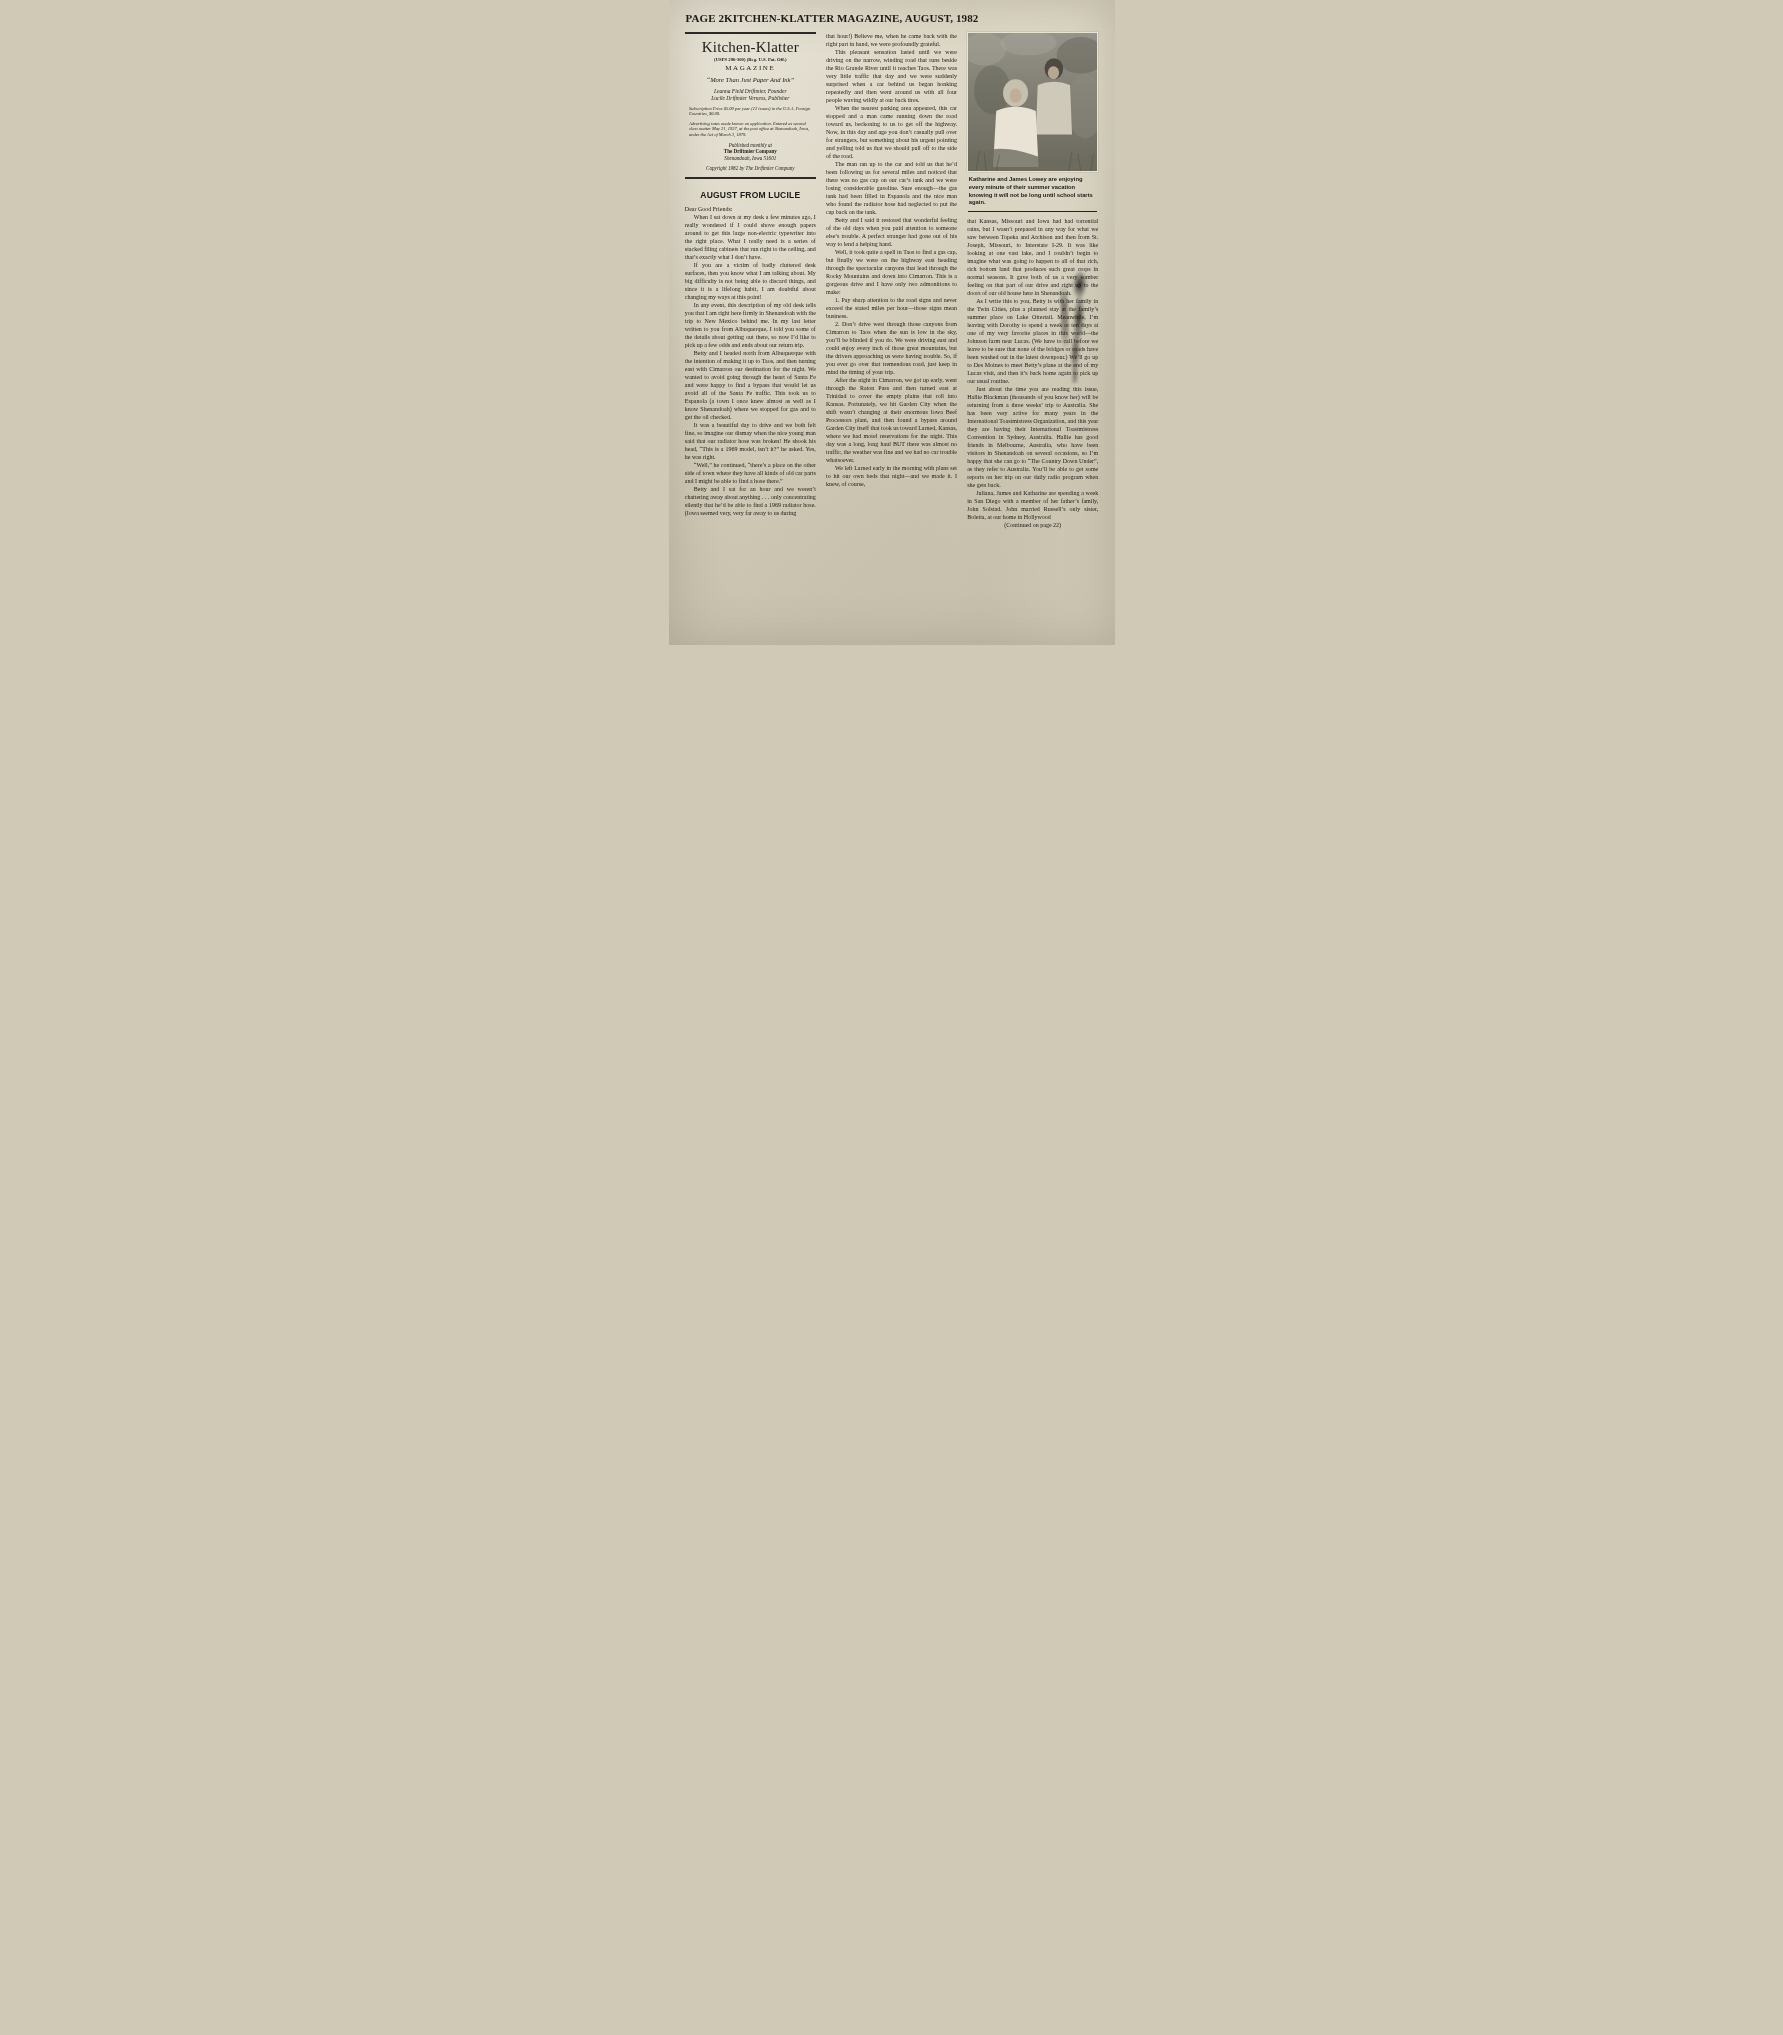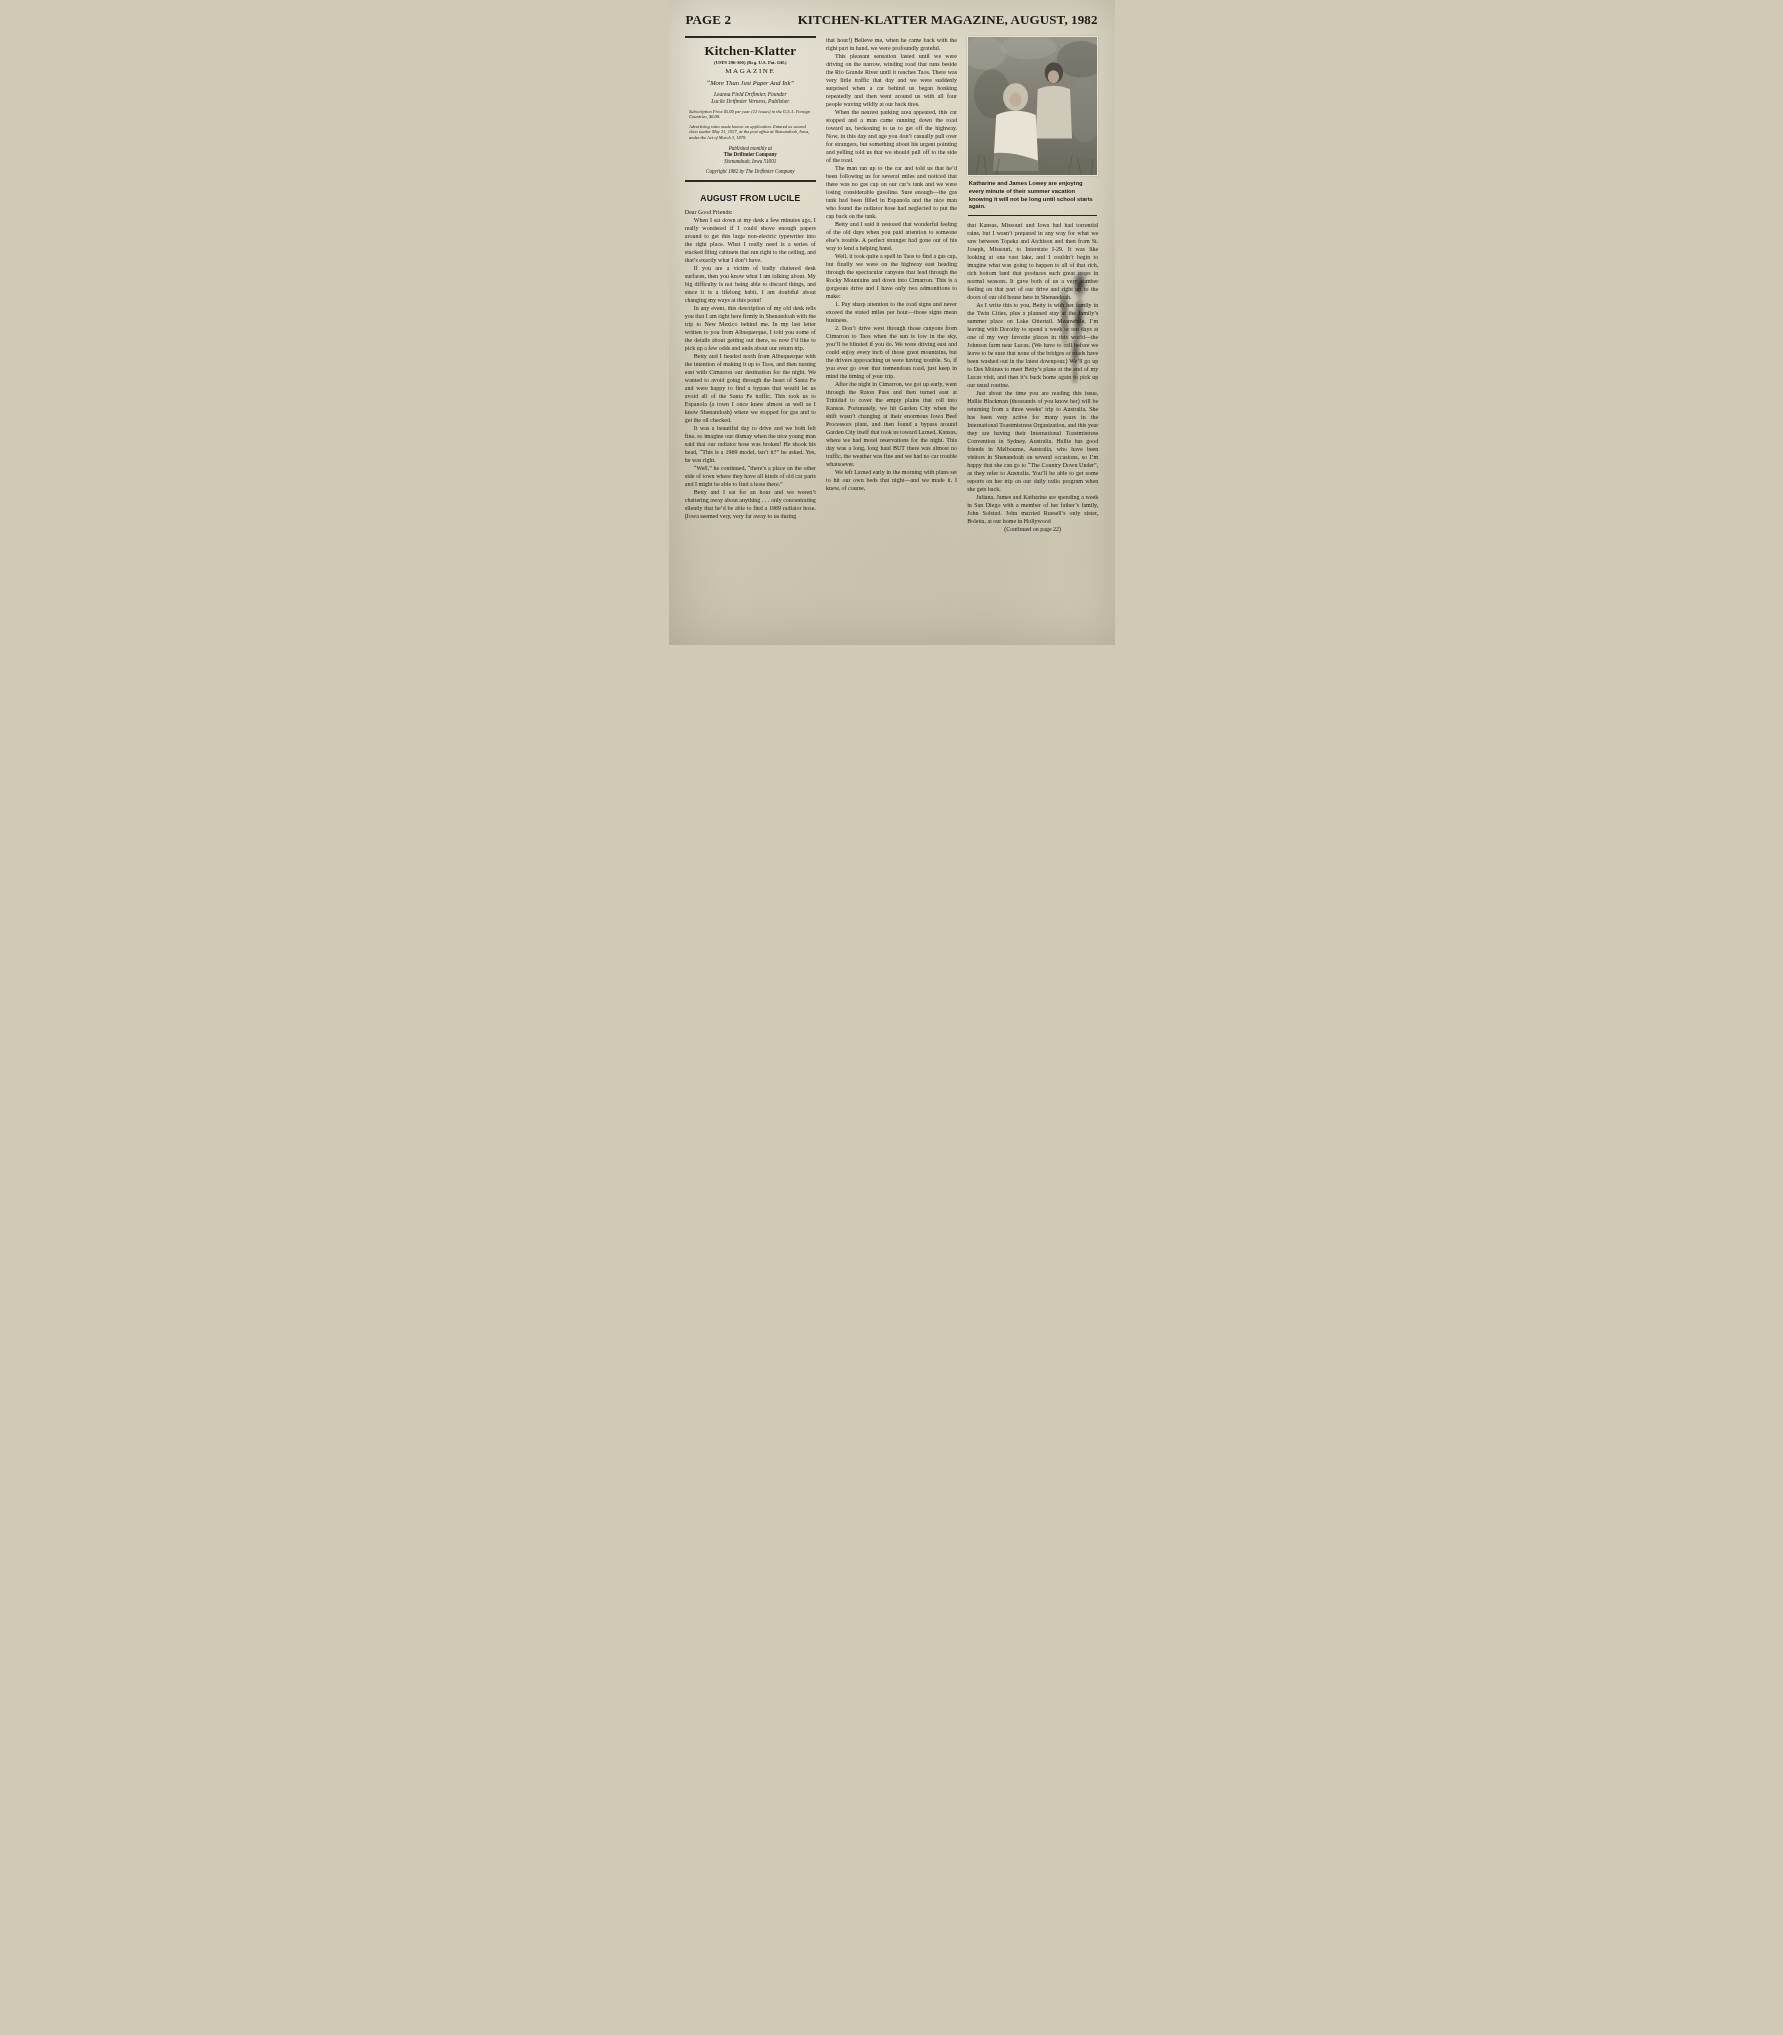--- a/index.html
+++ b/index.html
@@ -19,25 +19,25 @@
       radial-gradient(ellipse at 85% 20%, rgba(255,255,250,0.18), transparent 40%),
       radial-gradient(ellipse at 70% 95%, rgba(110,100,80,0.14), transparent 55%),
       radial-gradient(ellipse at 5% 95%, rgba(110,100,80,0.12), transparent 45%),
       linear-gradient(135deg, #ddd7c4 0%, #d8d2bf 40%, #d3cdba 70%, #d6d0bd 100%);
     box-shadow: inset 0 0 49px rgba(90,80,60,0.25);
     font-family: "Liberation Serif", serif;
   }
   
   .page-header {
     display: flex;
-    justify-content: space-between;
+    justify-content: flex-start;
     align-items: baseline;
     padding: 12.2px 17px 0 17px;
     font-weight: bold;
-    font-size: 13px;
+    font-size: 11px;
     letter-spacing: 0.1px;
   }
   
   .columns {
     display: flex;
     gap: 10.2px;
     padding: 8.1px 16.3px 0 16.3px;
   }
   .col { flex: 1 1 0; min-width: 0; }
   .bodycopy p {
@@ -55,21 +55,21 @@
     text-indent: 0 !important;
     margin-top: 0.8px !important;
   }
   
   .masthead {
     border-top: 2px double #2c2a24;
     border-bottom: 2px double #2c2a24;
     padding: 4.9px 4.1px 5.7px 4.1px;
     text-align: center;
   }
-  .m-title  { font-weight: bold; font-size: 13px; letter-spacing: 0.2px; }
+  .m-title  { font-weight: normal; font-size: 15px; letter-spacing: 0.2px; }
   .m-reg    { font-weight: bold; font-size: 4.7px; margin-top: 1.2px; }
   .m-mag    { font-weight: normal; font-size: 7px; letter-spacing: 1.6px; margin-top: 1.2px; }
   .m-tag    { font-style: italic; font-size: 6.5px; margin-top: 4.9px; }
   .m-person { font-style: italic; font-size: 5.5px; line-height: 7px; }
   .m-person-block { margin-top: 4.1px; }
   .m-fine   {
     font-style: italic; font-size: 4.5px; line-height: 5.5px;
     text-align: left; margin-top: 4.1px;
   }
   .m-pubblock { font-style: italic; font-size: 5.1px; line-height: 6.5px; margin-top: 4.5px; }

